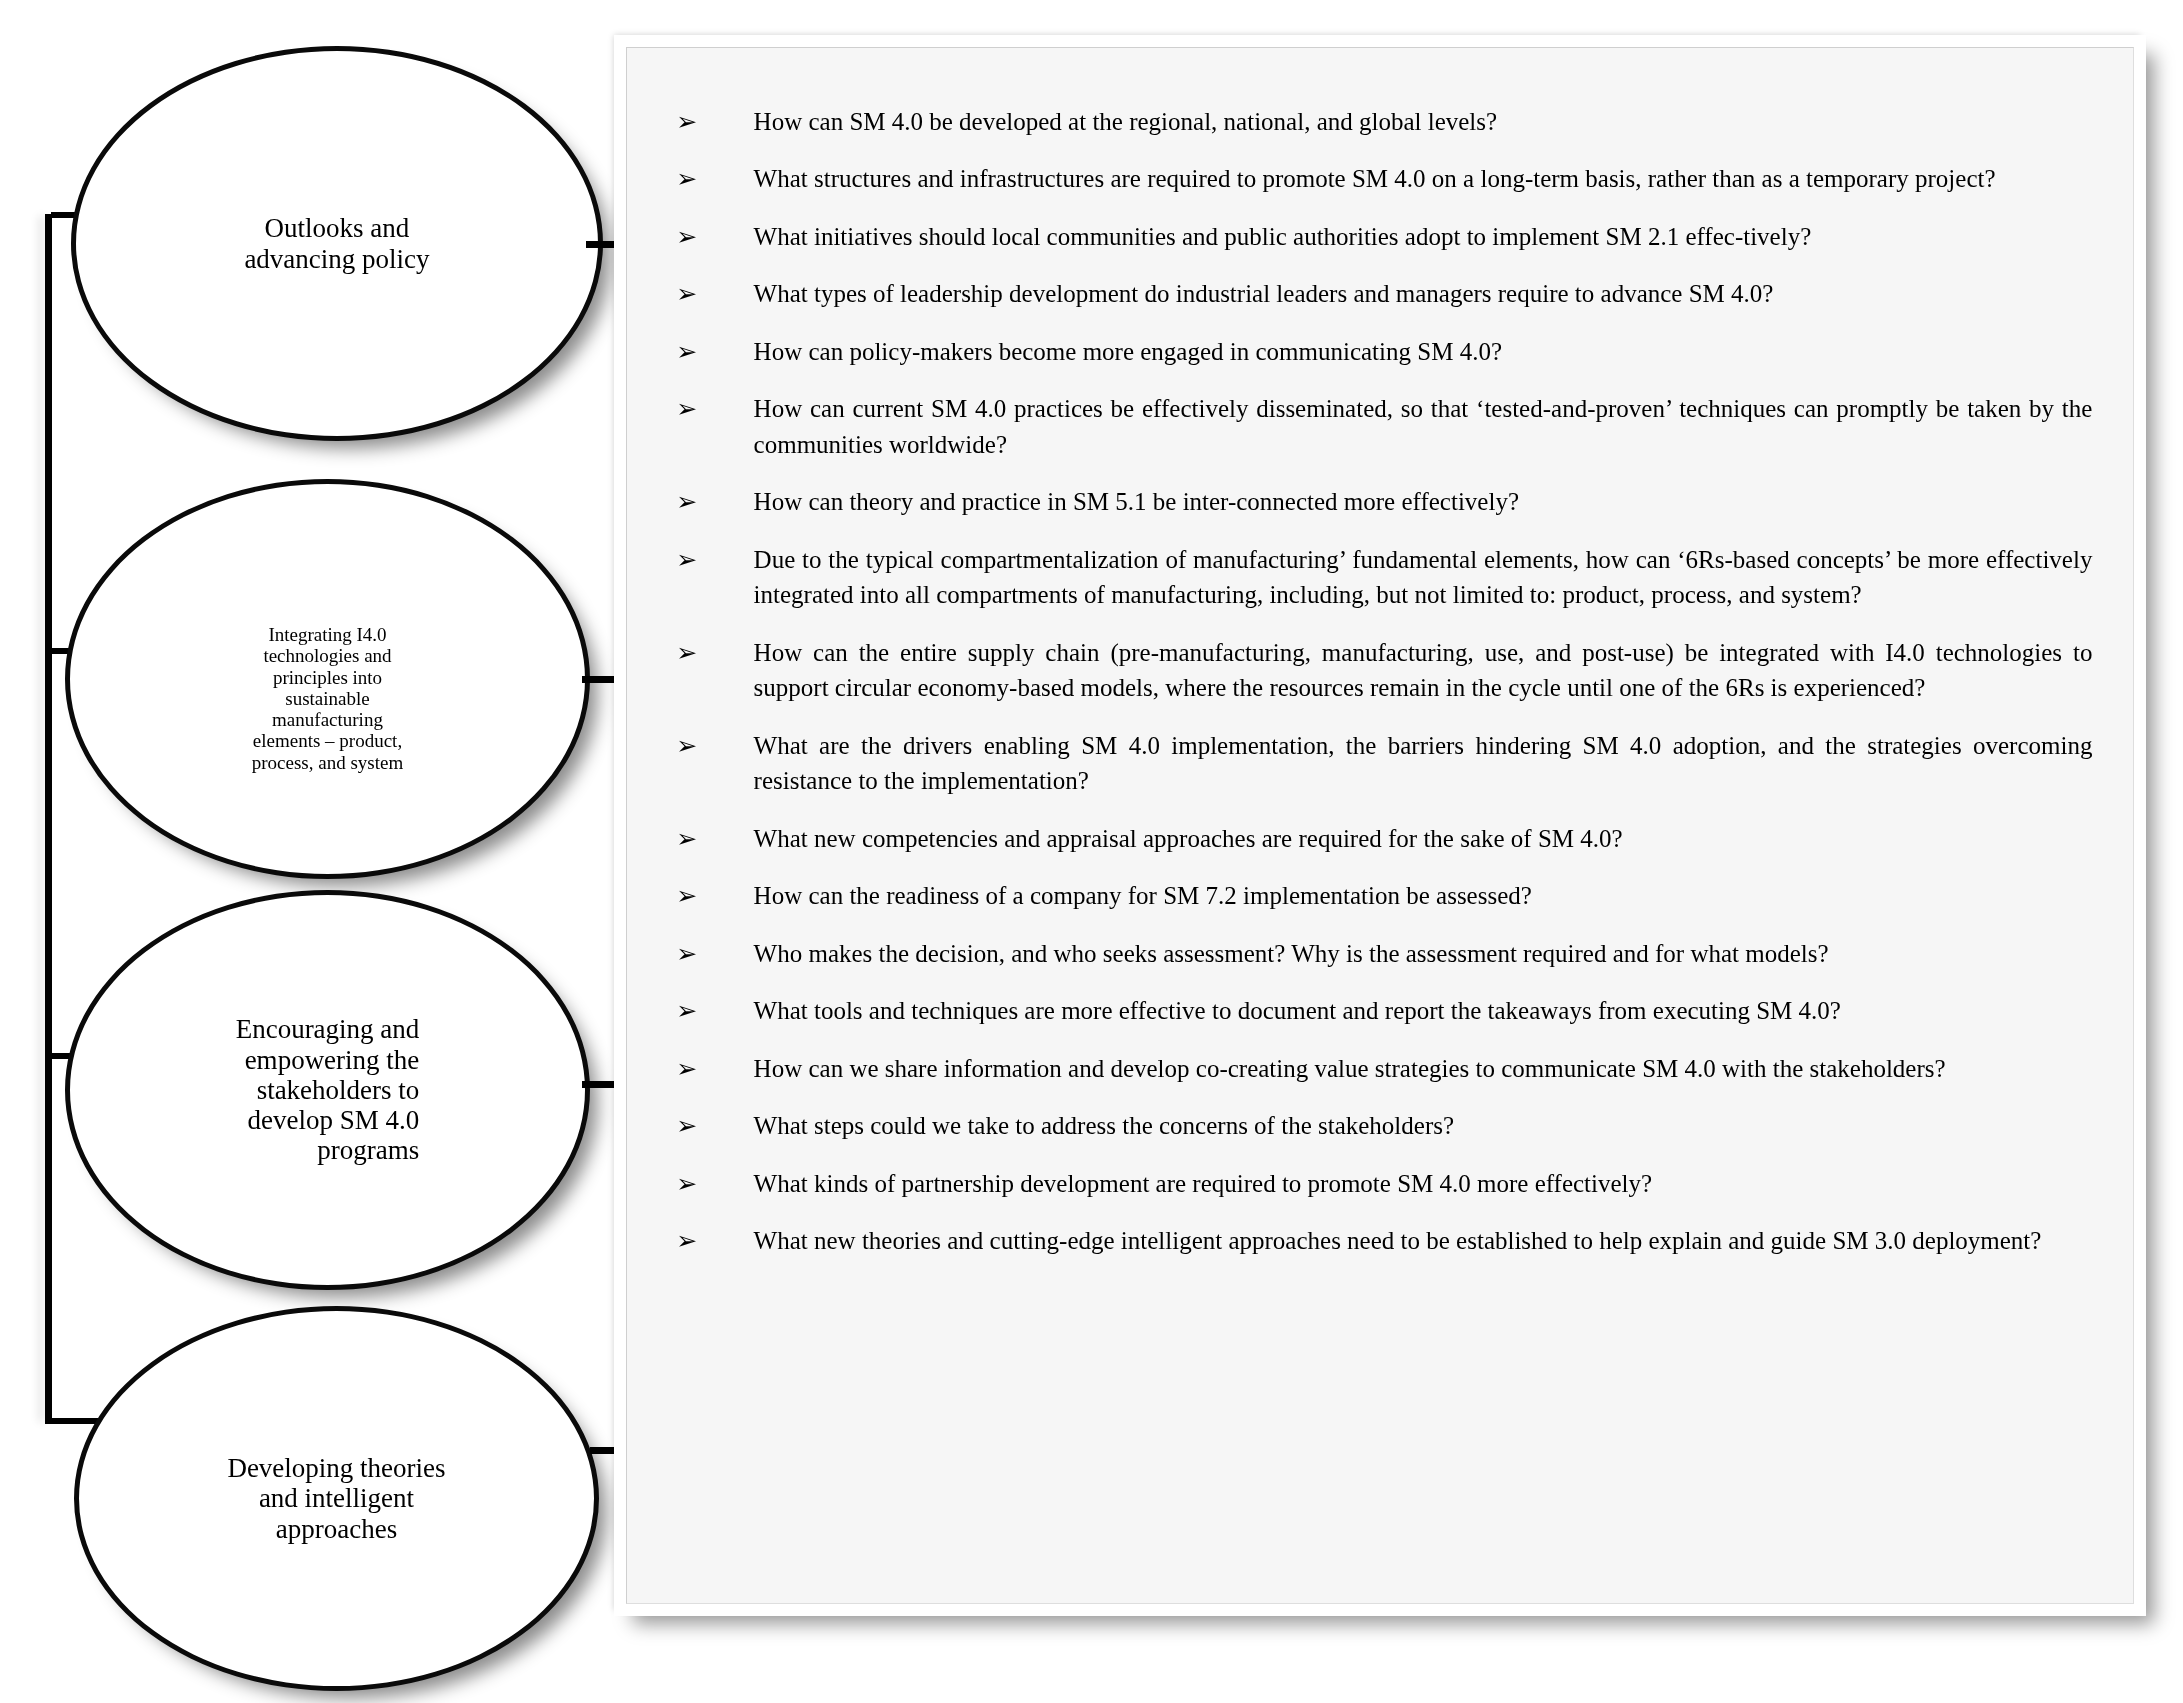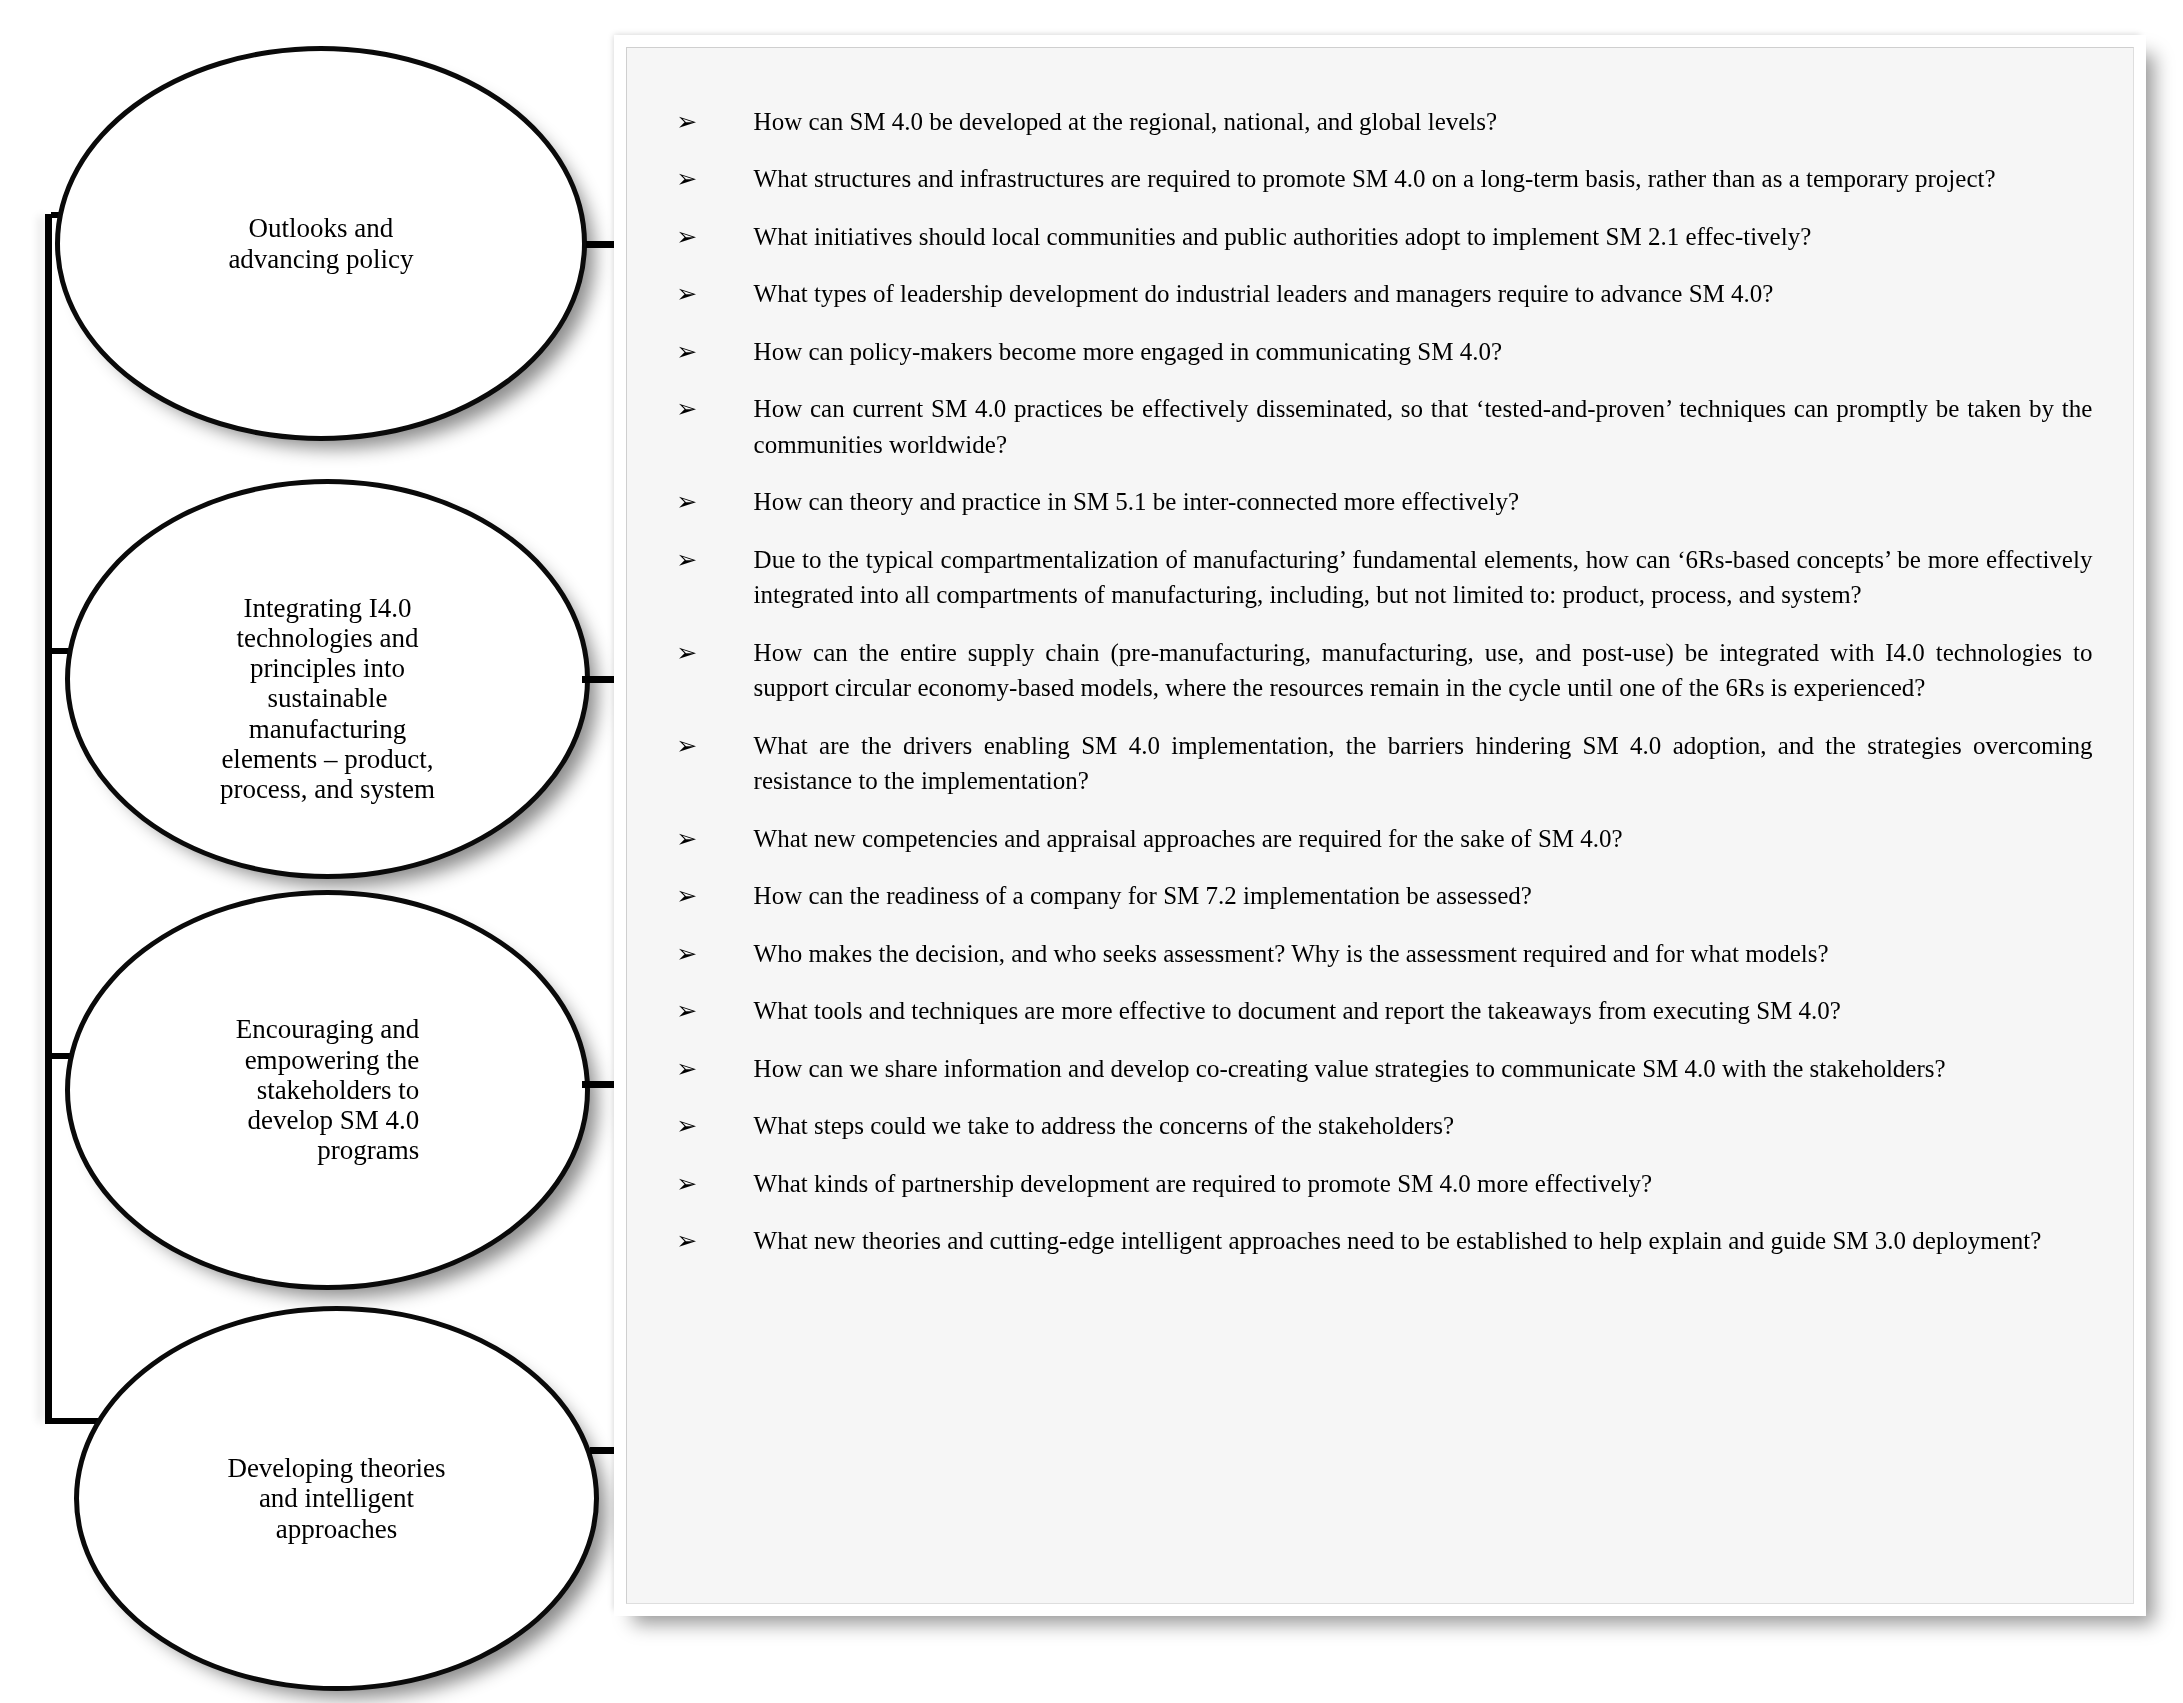--- a/index.html
+++ b/index.html
@@ -128,27 +128,27 @@
 
   <div id="left-column">
 
     <div id="bracket-spine"></div>
 
     <div class="bracket-stub" style="top:212px;"></div>
     <div class="bracket-stub" style="top:648px;"></div>
     <div class="bracket-stub" style="top:1053px;"></div>
     <div class="bracket-stub" style="top:1418px;"></div>
 
-    <div class="node" style="left:55px; top:46px; width:532px; height:395px;">
+    <div class="node" style="left:71px; top:46px; width:532px; height:395px;">
       <div class="node-label" style="font-size:27px;">Outlooks and
 advancing policy</div>
     </div>
 
     <div class="node" style="left:65px; top:479px; width:525px; height:400px;">
-      <div class="node-label" style="font-size:27px;margin-top:39px;">Integrating I4.0
+      <div class="node-label" style="font-size:19px;margin-top:39px;">Integrating I4.0
 technologies and
 principles into
 sustainable
 manufacturing
 elements – product,
 process, and system</div>
     </div>
 
     <div class="node" style="left:65px; top:890px; width:525px; height:400px;">
       <div class="node-label" style="font-size:27px;text-align:right;">Encouraging and

